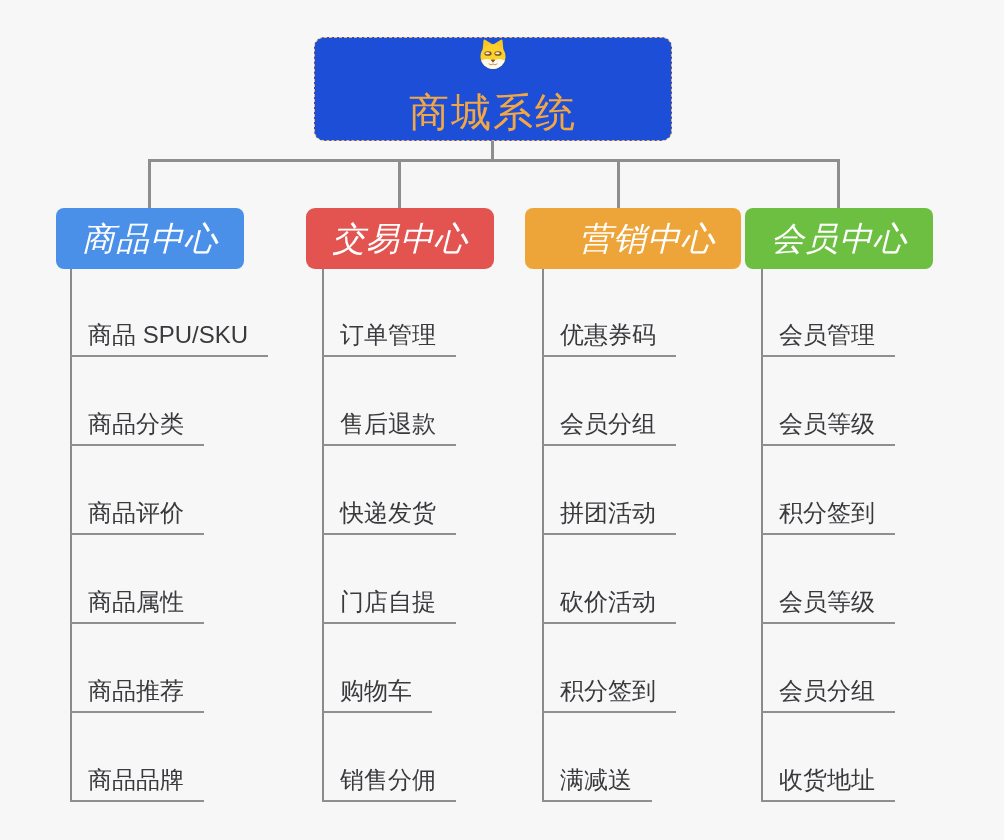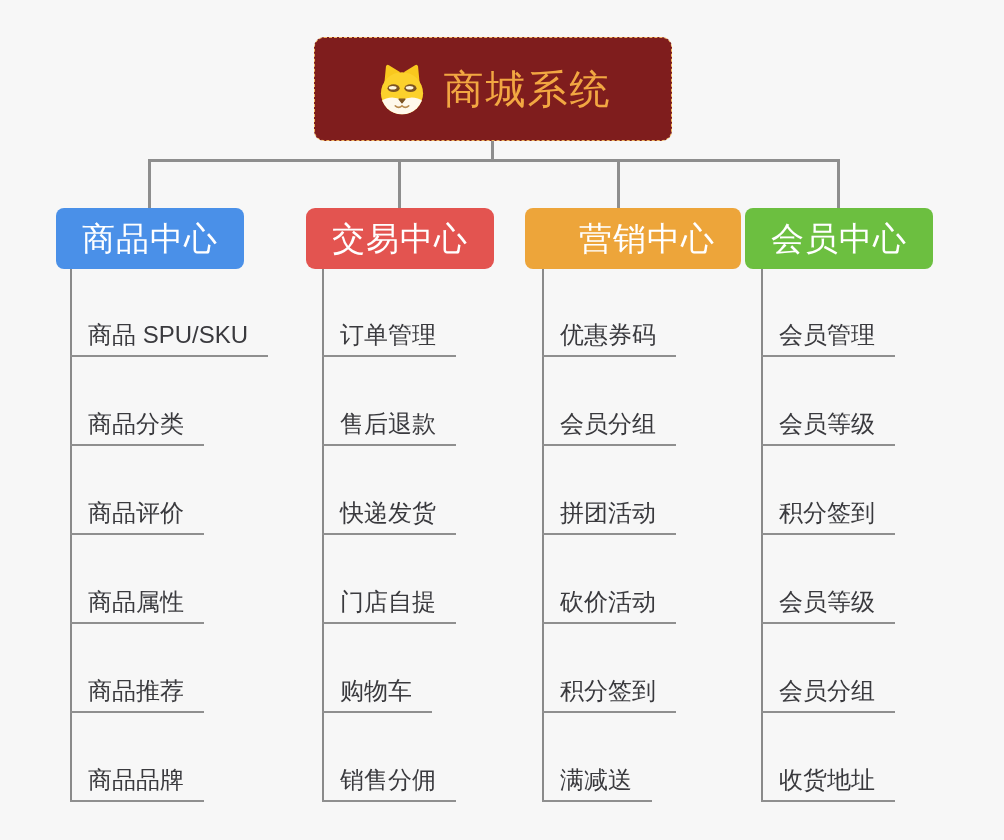--- a/index.html
+++ b/index.html
@@ -17,43 +17,44 @@
   .line{position:absolute;background:#8e8e8e;}
   .stub{left:491px;top:141px;width:3px;height:20px;}
   .bus{left:148px;top:159px;width:692px;height:3px;}
   .drop{top:159px;width:3px;height:49px;}
   .d0{left:148px}.d1{left:398px}.d2{left:617px}.d3{left:837px}
   .trunk{top:269px;width:2px;height:533px;background:#8a8a8a;}
   .t0{left:70px}.t1{left:322px}.t2{left:542px}.t3{left:761px}
   
   .root{
     position:absolute;left:314px;top:37px;width:358px;height:104px;
-    background:#7f1d1d;
+    background:#1d4ed8;
     border:1px dashed #f2b863;
     border-radius:10px;
     box-sizing:border-box;
-    display:flex;align-items:center;justify-content:center;gap:15px;
+    display:flex;align-items:center;justify-content:center;gap:15px;flex-direction:column;
   }
   .root-title{
     font-size:40px;
     letter-spacing:2px;
     font-weight:400;
     white-space:nowrap;
   }
   
   .hdr{
     position:absolute;top:208px;width:188px;height:61px;
     border-radius:8px;
     color:#ffffff;
     font-size:33px;
     line-height:61px;
     text-align:center;
     letter-spacing:1px;
     white-space:nowrap;
     cursor:default;
+    font-style:italic;
   }
   .h0{left:56px}.h1{left:306px}.h2{left:525px}.h3{left:745px}
   
   .leaf{
     position:absolute;
     font-size:24px;
     line-height:24px;
     color:#3a3a3e;
     padding:0 20px 8px 18px;
     border-bottom:2px solid #8f8f8f;

